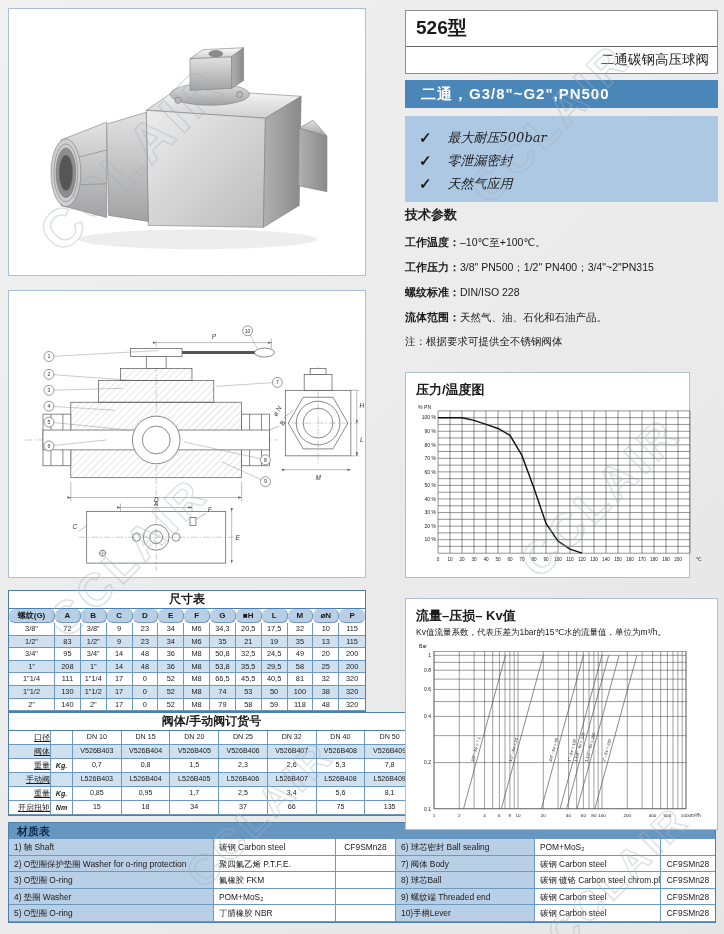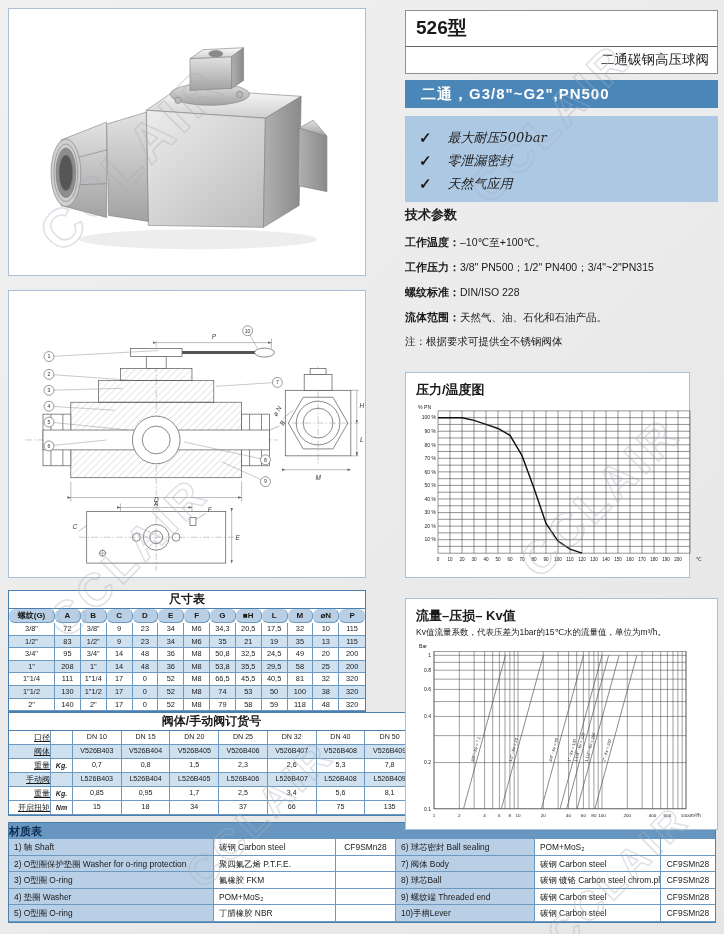--- a/index.html
+++ b/index.html
@@ -42,21 +42,21 @@
   #dim-grid .h{font-weight:bold;background:#b9cfe5;font-size:8px;line-height:13px;height:13px;border-radius:6px;}
   .sh{background:#cfe0ef;}
   #ord-tbl{left:8px;top:712px;width:407px;}
   #ord-grid{display:grid;grid-template-columns:42px 22px repeat(7,1fr);}
   #ord-grid .c{border-right:1px solid #6d99c0;border-bottom:1px solid #6d99c0;text-align:center;
                font-size:7.1px;line-height:13px;height:13px;overflow:hidden;}
   #ord-grid .c:nth-child(9n){border-right:none;}
   #ord-grid .olab{text-align:right;padding-left:4px;font-size:8px;text-decoration:underline;}
   #ord-grid .ou{font-style:italic;font-size:7px;font-weight:bold;}
   #mat-tbl{left:8px;top:822px;width:708px;}
-  #mat-head{background:#6797c1;color:#0d2c4e;font-weight:bold;font-size:11px;line-height:16px;height:16px;}
+  #mat-head{background:#6797c1;color:#0d2c4e;font-weight:bold;font-size:11px;line-height:16px;height:16px;padding-left:8px;}
   #mat-grid{display:grid;grid-template-columns:205px 122px 60px 139px 126px 54px;}
   #mat-grid .c{border-right:1px solid #6d99c0;border-bottom:1px solid #6d99c0;font-size:8.4px;
                line-height:16.6px;height:16.6px;padding-left:5px;overflow:hidden;white-space:nowrap;box-sizing:border-box;}
   #mat-grid .c:nth-child(6n){border-right:none;}
   #mat-grid .mlab{background:#b9cfe5;}
   #mat-grid .mgr{text-align:center;padding-left:0;}
   
   #photo-panel{left:8px;top:8px;width:358px;height:268px;}
   #drw-panel{left:8px;top:290px;width:358px;height:288px;}
 </style>

